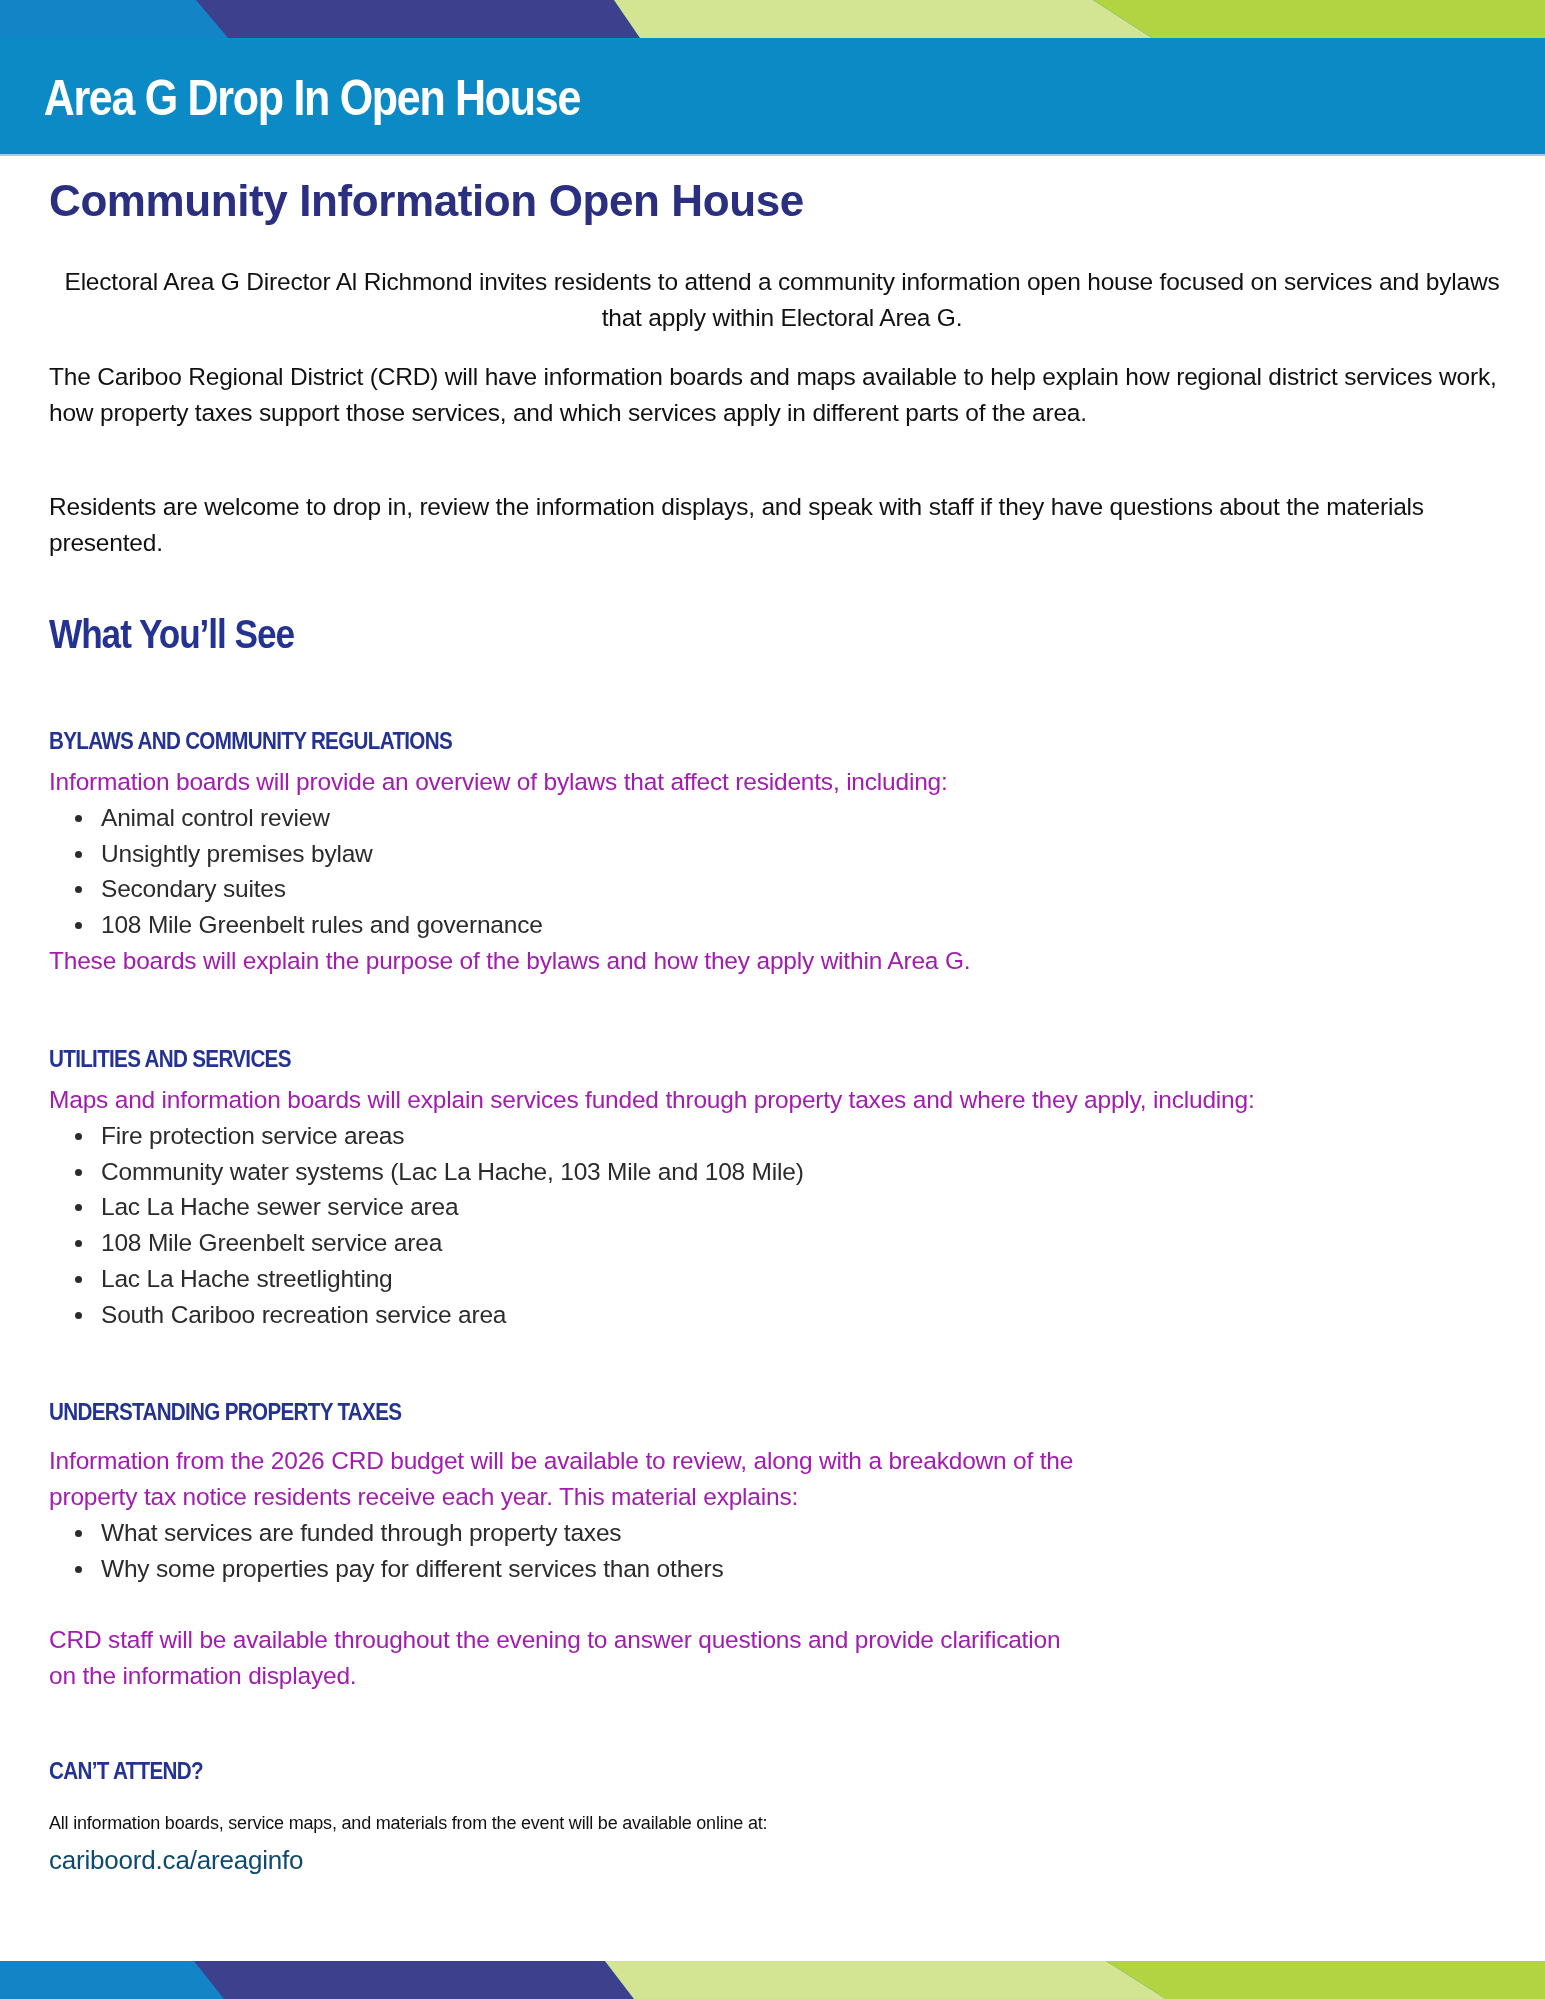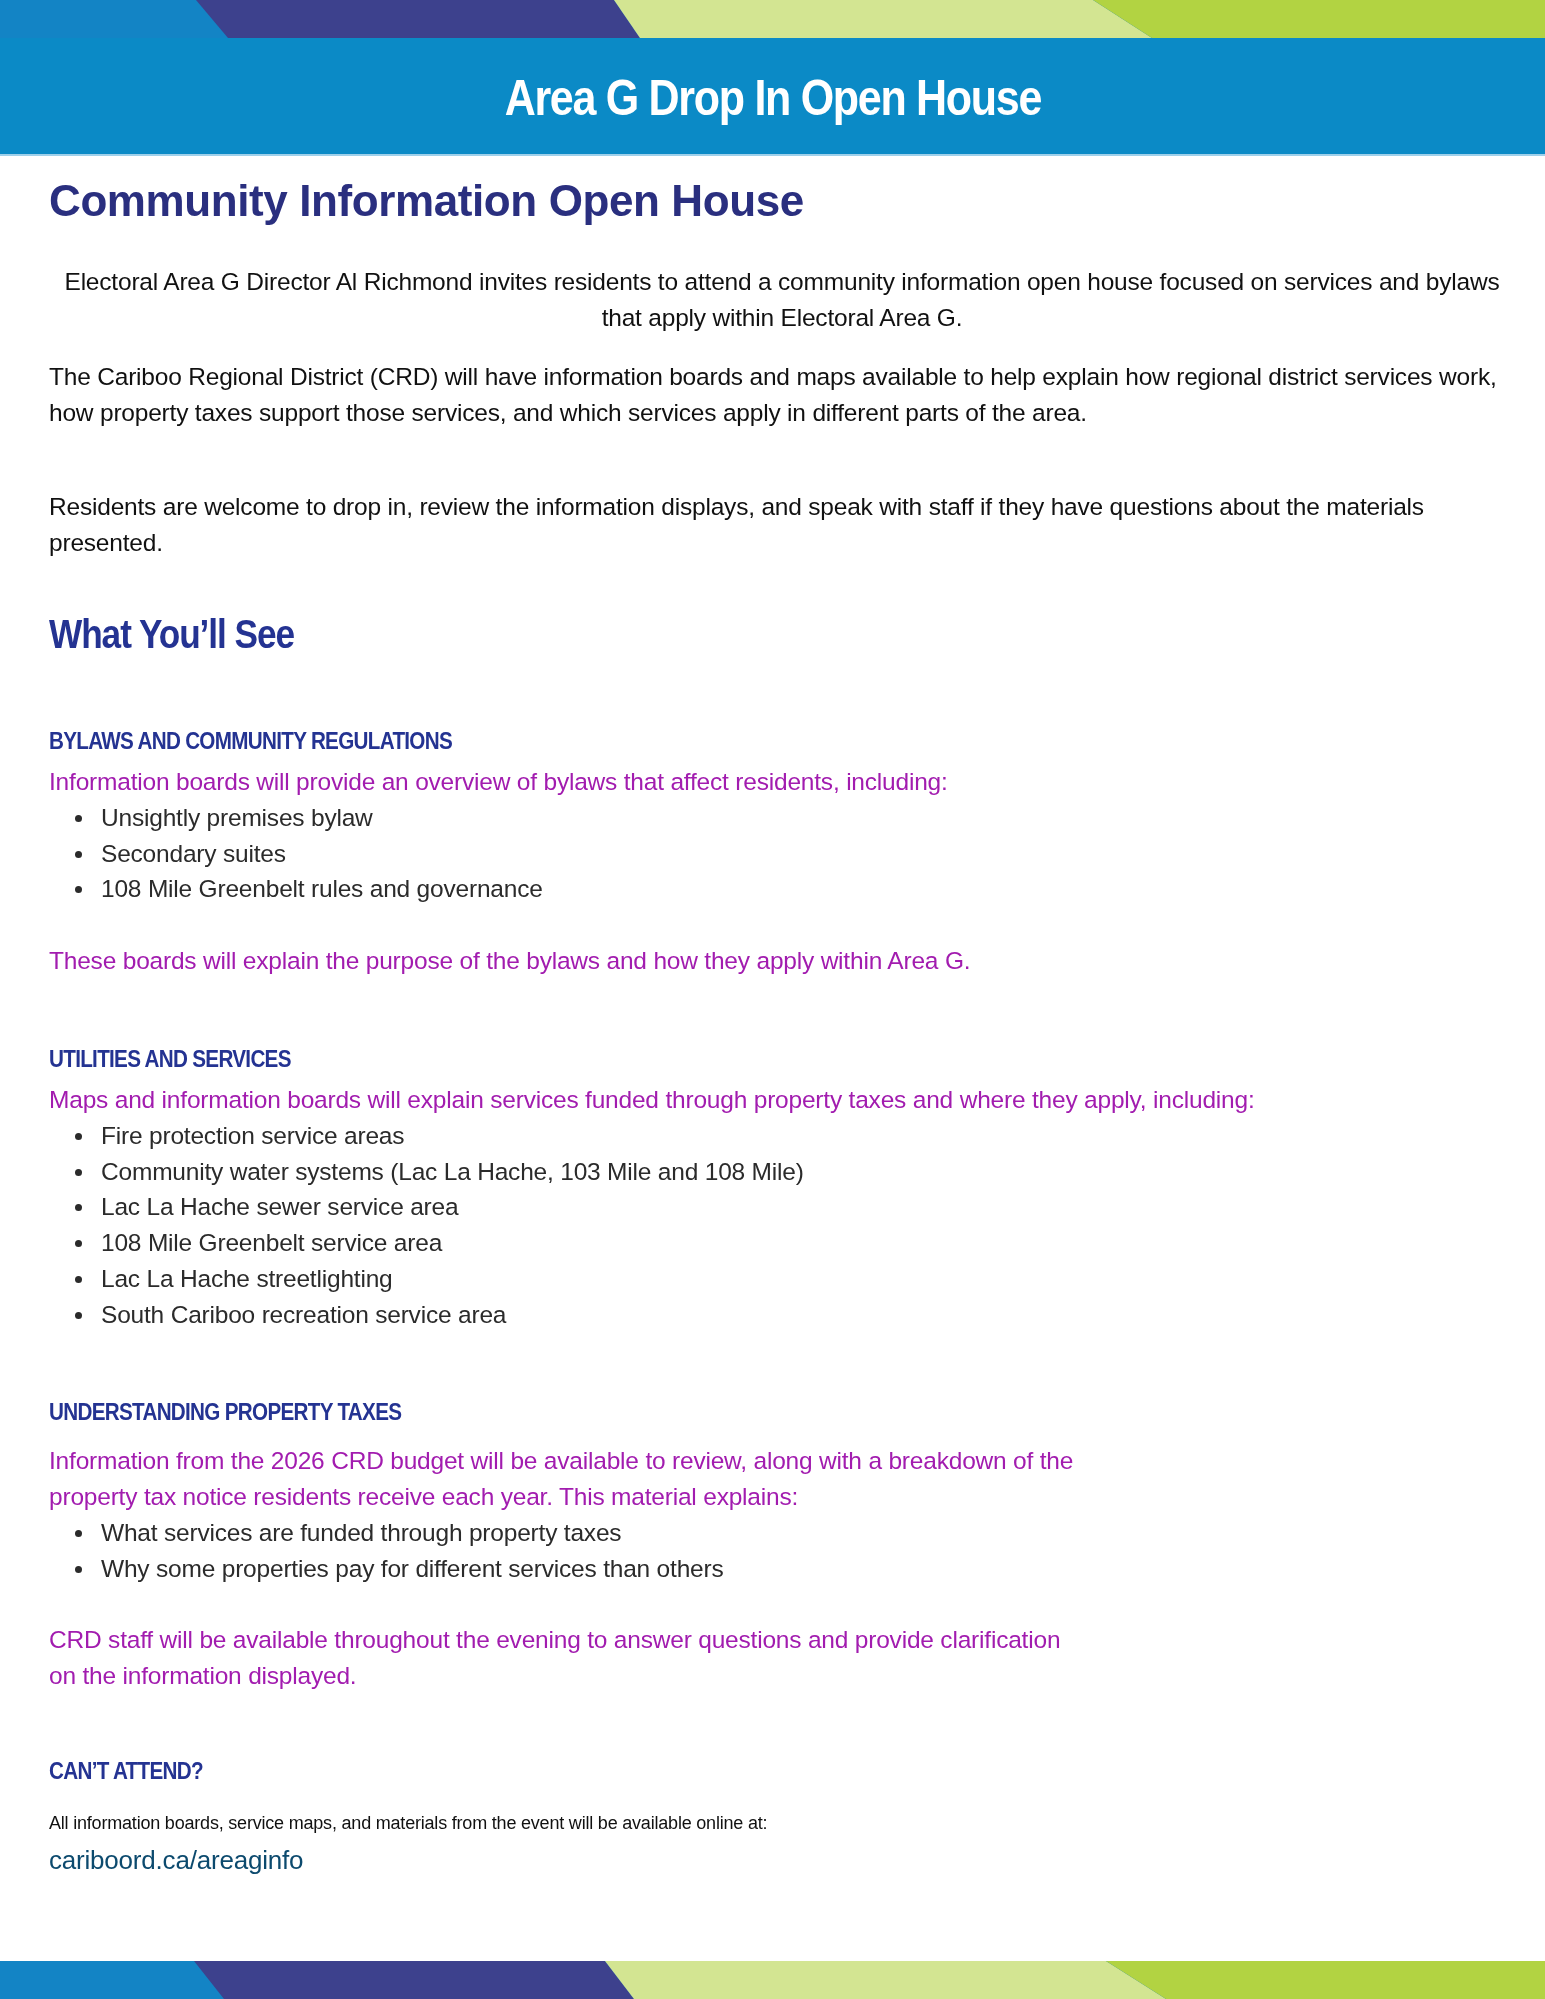--- a/index.html
+++ b/index.html
@@ -23,21 +23,20 @@
 
     #banner {
       position: absolute;
       left: 0; top: 38px;
       width: 1545px;
       height: 116px;
       background: #0b8ac6;
       border-bottom: 2px solid #9fd0ea;
       display: flex;
       align-items: center;
-      justify-content: center;
     }
     #banner-title {
       color: #ffffff;
       font-family: "Liberation Sans", sans-serif;
       font-weight: bold;
       font-size: 50px;
       letter-spacing: -1.5px;
       transform: scaleX(0.86);
       margin-top: 4px;
     }
@@ -125,20 +124,21 @@
 
 <p class="abs p" style="top:264px;text-align:center;">Electoral Area G Director Al Richmond invites residents to attend a community information open house focused on services and bylaws that apply within Electoral Area G.</p>
 <p class="abs p" style="top:359px;">The Cariboo Regional District (CRD) will have information boards and maps available to help explain how regional district services work, how property taxes support those services, and which services apply in different parts of the area.</p>
 <p class="abs p" style="top:489px;">Residents are welcome to drop in, review the information displays, and speak with staff if they have questions about the materials presented.</p>
 
 <h2 class="abs h-section" style="top:612px;">What You’ll See</h2>
 
 <h3 class="abs h-sub" style="top:727px;">BYLAWS AND COMMUNITY REGULATIONS</h3>
 <p class="abs p gray" style="top:764px;">Information boards will provide an overview of bylaws that affect residents, including:</p>
 <ul class="abs bul" style="top:800px;">
+  <li><span class="dot"></span><span>Animal control review</span></li>
   <li><span class="dot"></span><span>Unsightly premises bylaw</span></li>
   <li><span class="dot"></span><span>Secondary suites</span></li>
   <li><span class="dot"></span><span>108 Mile Greenbelt rules and governance</span></li>
 </ul>
 <p class="abs p gray" style="top:943px;">These boards will explain the purpose of the bylaws and how they apply within Area G.</p>
 
 <h3 class="abs h-sub" style="top:1045px;">UTILITIES AND SERVICES</h3>
 <p class="abs p gray" style="top:1082px;">Maps and information boards will explain services funded through property taxes and where they apply, including:</p>
 <ul class="abs bul" style="top:1118px;">
   <li><span class="dot"></span><span>Fire protection service areas</span></li>

